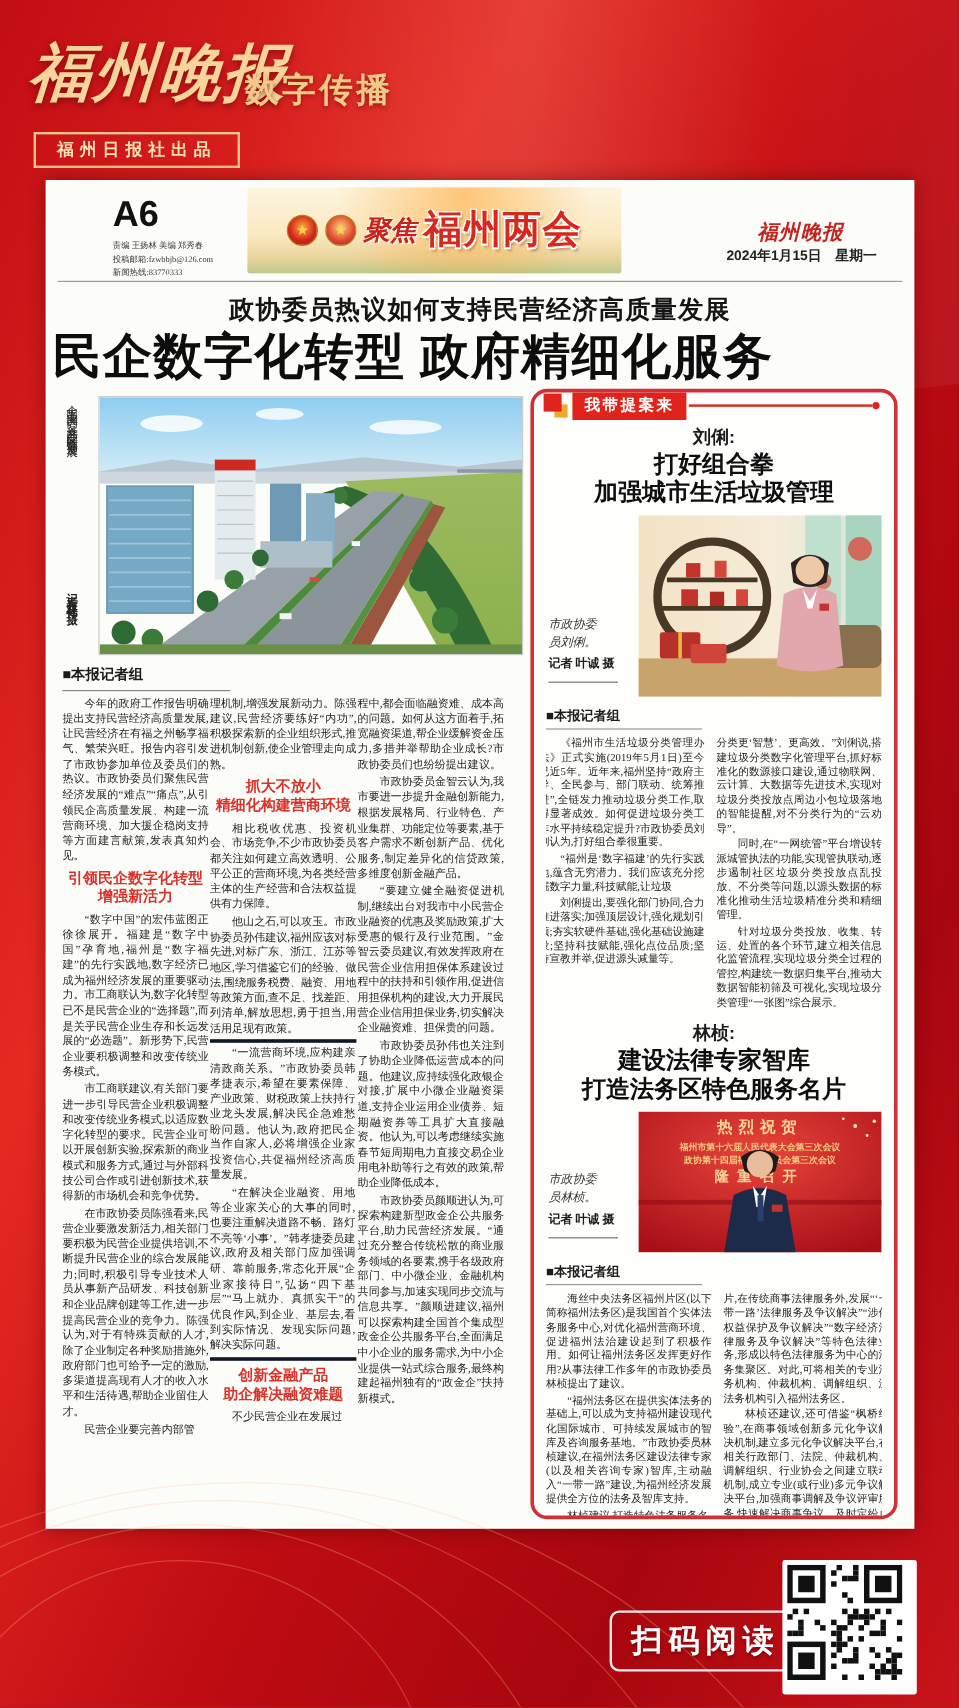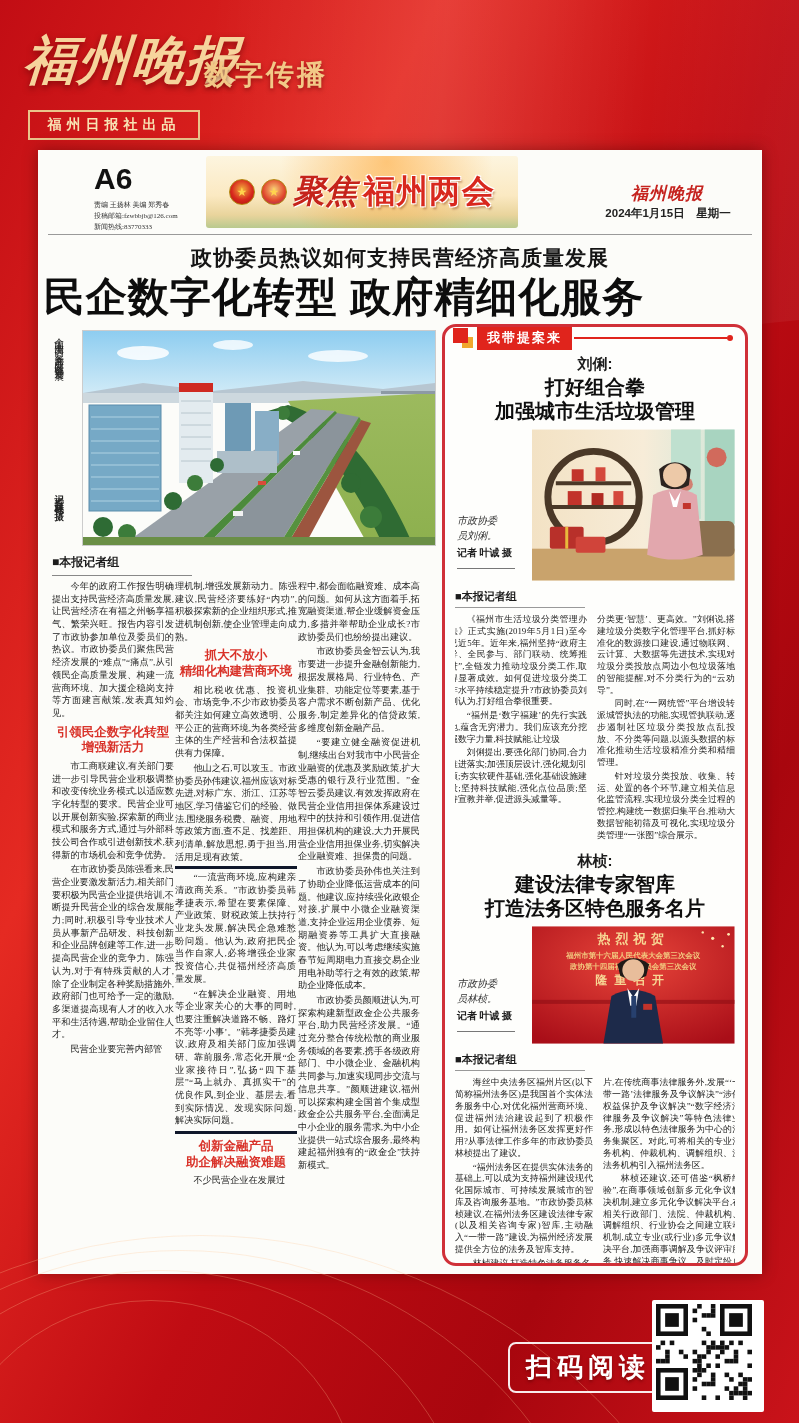--- a/index.html
+++ b/index.html
@@ -30,21 +30,21 @@
   .masthead-small{position:absolute;left:56px;top:50px;font-size:7px;color:#333;line-height:1.6;}
   .section-banner{position:absolute;left:168px;top:6px;width:312px;height:72px;border-radius:3px;
     background:
       radial-gradient(circle at 58% 8%,rgba(255,160,40,.55),transparent 55%),
       linear-gradient(180deg,#fdf5df 0%,#fbe9c2 55%,#e9d49c 82%,#b9c98e 100%);
     display:flex;align-items:center;justify-content:center;gap:6px;overflow:hidden;}
   .emblem{width:24px;height:24px;border-radius:50%;display:flex;align-items:center;justify-content:center;
     font-size:12px;color:#ffd34d;flex:0 0 auto;}
   .emblem.gh{background:radial-gradient(circle at 50% 40%,#f3b23c 0%,#d8281e 55%,#a6120c 100%);border:1px solid #b3830f;}
   .emblem.zx{background:radial-gradient(circle at 50% 40%,#f7d27a 0%,#e0452b 60%,#8e1f6e 100%);border:1px solid #b3830f;}
-  .sec-script{font-size:32px;font-weight:900;font-style:italic;color:#c5231b;
+  .sec-script{font-size:22px;font-weight:900;font-style:italic;color:#c5231b;
     text-shadow:1px 1px 0 #fff,0 0 3px rgba(255,255,255,.8);}
   .sec-title{font-size:32px;font-weight:900;color:#d8281e;letter-spacing:1px;
     font-family:"Liberation Sans",sans-serif;
     text-shadow:-1px -1px 0 #fff,1px -1px 0 #fff,-1px 1px 0 #fff,1px 1px 0 #fff,2px 3px 2px rgba(120,40,0,.35);}
   .paper-logo{position:absolute;right:30px;top:32px;width:130px;text-align:center;
     color:#c5231f;font-weight:900;font-style:italic;font-size:17px;letter-spacing:1px;}
   .date-line{position:absolute;right:14px;top:56px;width:160px;text-align:center;
     font-weight:700;font-size:11.5px;color:#222;font-family:"Liberation Sans",sans-serif;}
   .header-rule{position:absolute;left:10px;right:10px;top:84px;border-top:1px solid #9a9a9a;}
 
@@ -211,20 +211,21 @@
       </svg>
     </div>
 
     <div class="main-byline">■本报记者组</div>
 
     <div class="cols">
       <div class="col">
         <p>今年的政府工作报告明确提出支持民营经济高质量发展,让民营经济在有福之州畅享福气、繁荣兴旺。报告内容引发了市政协参加单位及委员们的热议。市政协委员们聚焦民营经济发展的“难点”“痛点”,从引领民企高质量发展、构建一流营商环境、加大援企稳岗支持等方面建言献策,发表真知灼见。</p>
         <div class="subhead">引领民企数字化转型
 增强新活力</div>
+        <p>“数字中国”的宏伟蓝图正徐徐展开。福建是“数字中国”孕育地,福州是“数字福建”的先行实践地,数字经济已成为福州经济发展的重要驱动力。市工商联认为,数字化转型已不是民营企业的“选择题”,而是关乎民营企业生存和长远发展的“必选题”。新形势下,民营企业要积极调整和改变传统业务模式。</p>
         <p>市工商联建议,有关部门要进一步引导民营企业积极调整和改变传统业务模式,以适应数字化转型的要求。民营企业可以开展创新实验,探索新的商业模式和服务方式,通过与外部科技公司合作或引进创新技术,获得新的市场机会和竞争优势。</p>
         <p>在市政协委员陈强看来,民营企业要激发新活力,相关部门要积极为民营企业提供培训,不断提升民营企业的综合发展能力;同时,积极引导专业技术人员从事新产品研发、科技创新和企业品牌创建等工作,进一步提高民营企业的竞争力。陈强认为,对于有特殊贡献的人才,除了企业制定各种奖励措施外,政府部门也可给予一定的激励,多渠道提高现有人才的收入水平和生活待遇,帮助企业留住人才。</p>
         <p>民营企业要完善内部管</p>
       </div>
       <div class="col">
         <p class="noindent">理机制,增强发展新动力。陈强建议,民营经济要练好“内功”,积极探索新的企业组织形式,推进机制创新,使企业管理走向成熟。</p>
         <div class="subhead">抓大不放小
 精细化构建营商环境</div>
         <p>相比税收优惠、投资机会、市场竞争,不少市政协委员都关注如何建立高效透明、公平公正的营商环境,为各类经营主体的生产经营和合法权益提供有力保障。</p>
         <p>他山之石,可以攻玉。市政协委员孙伟建议,福州应该对标先进,对标广东、浙江、江苏等地区,学习借鉴它们的经验、做法,围绕服务税费、融资、用地等政策方面,查不足、找差距、列清单,解放思想,勇于担当,用活用足现有政策。</p>

